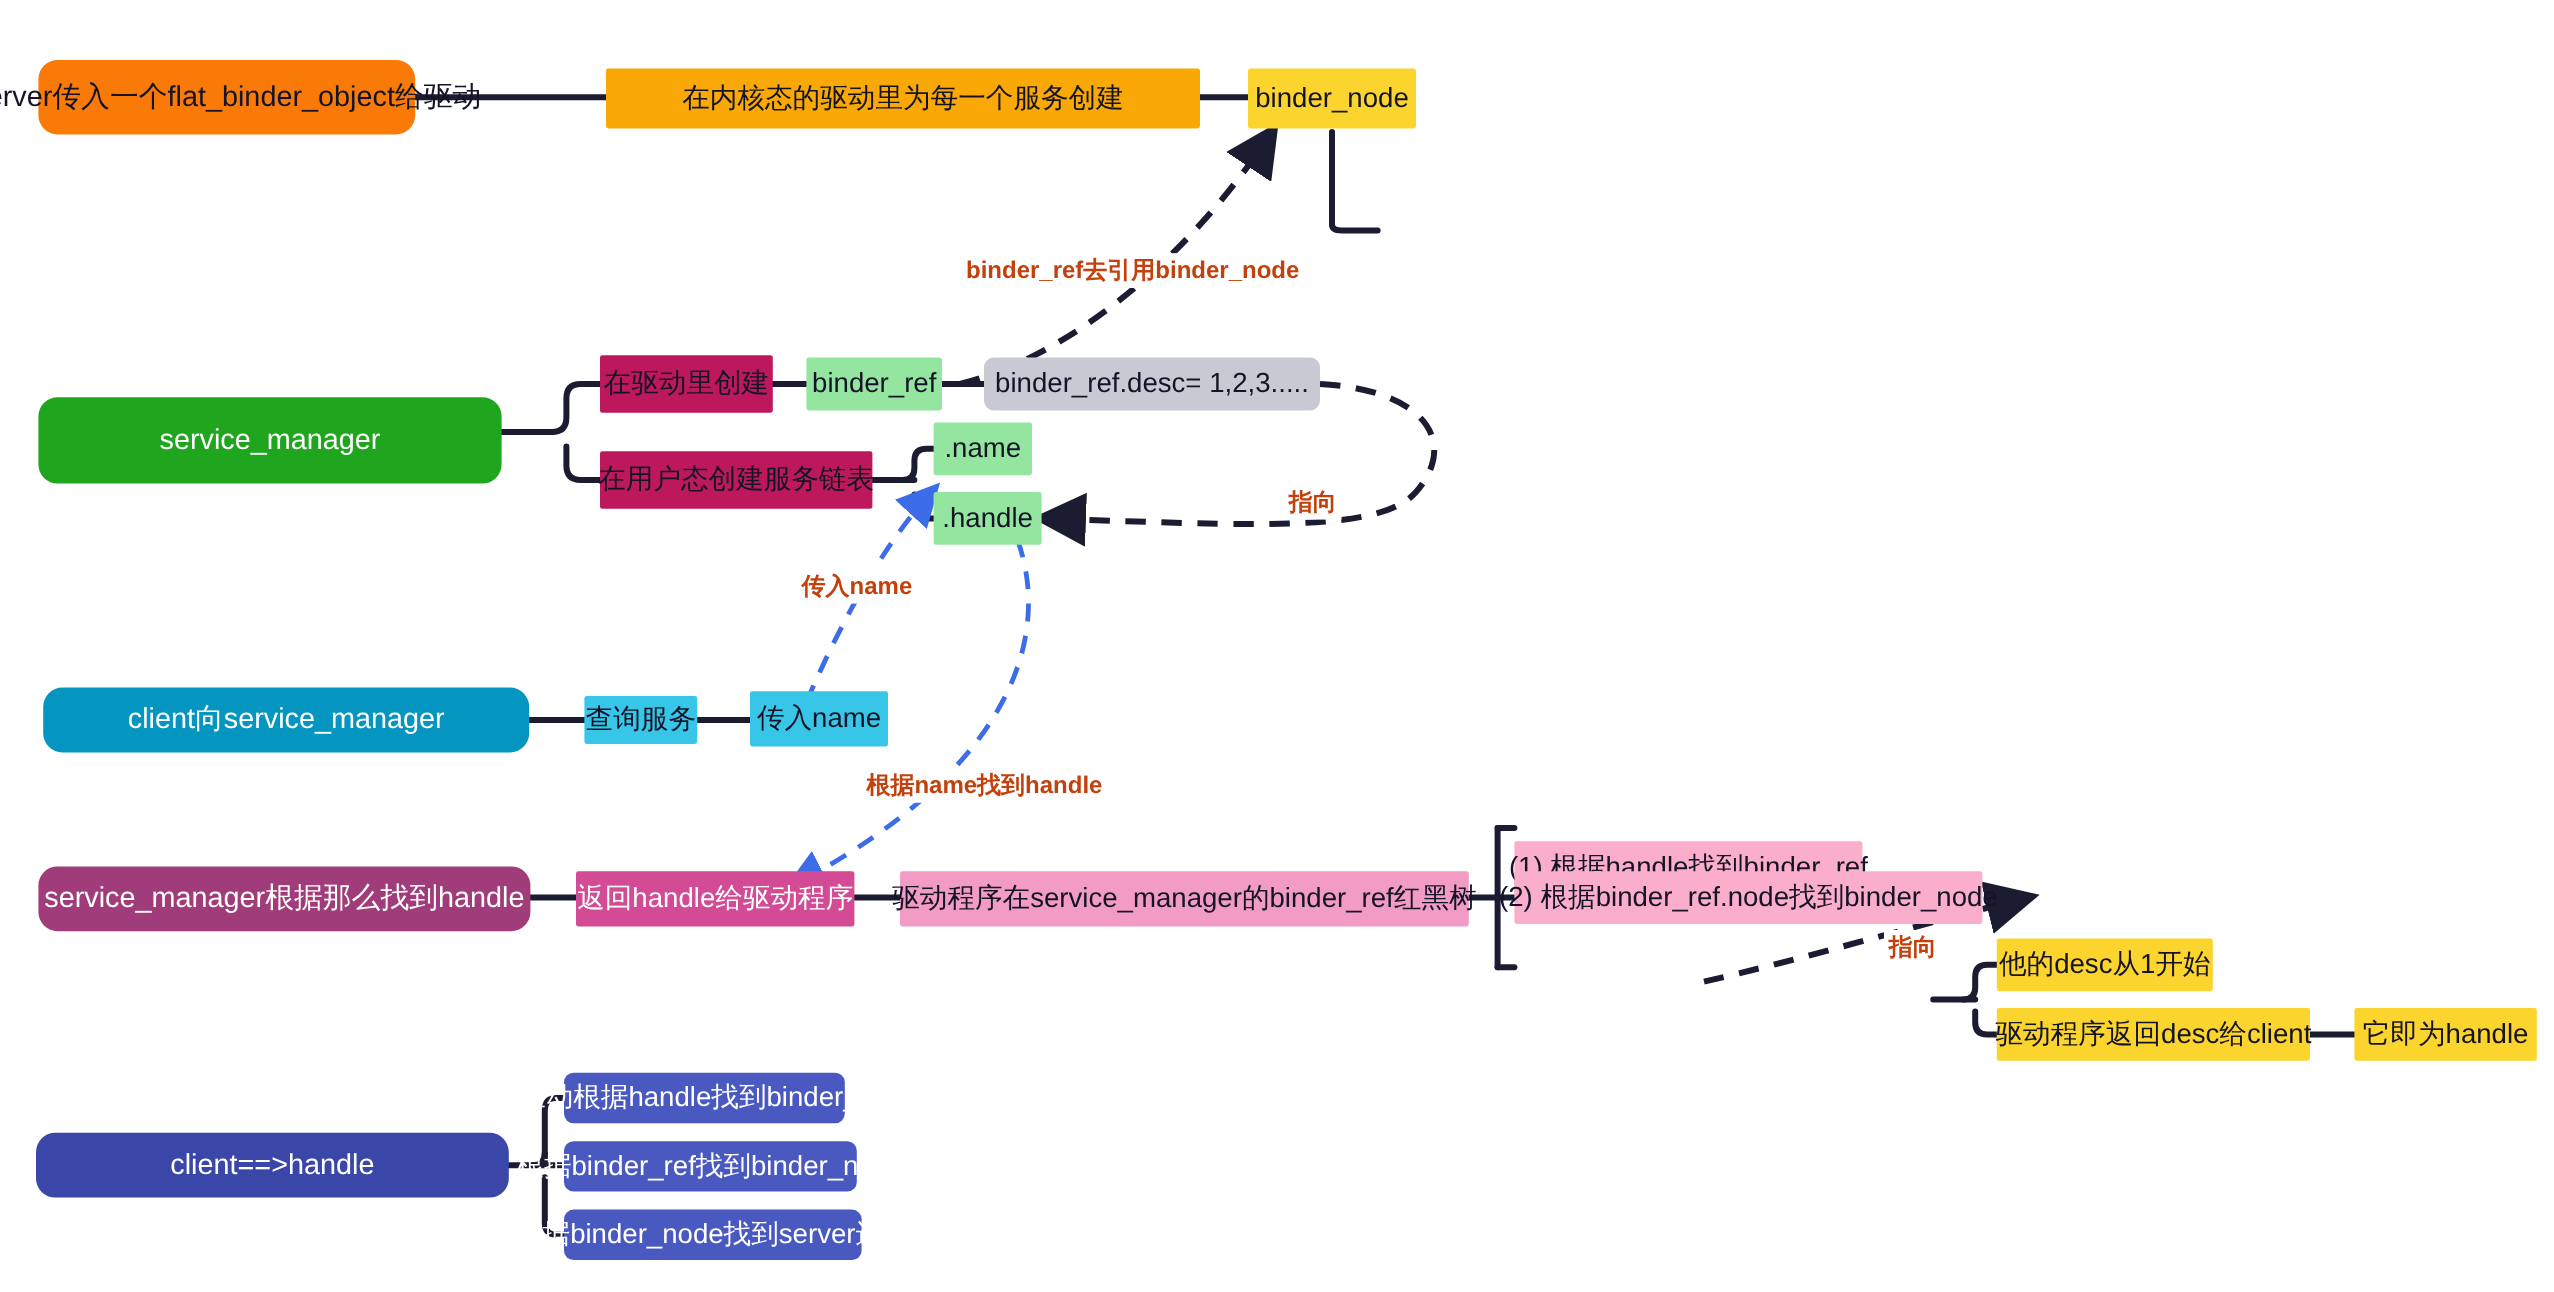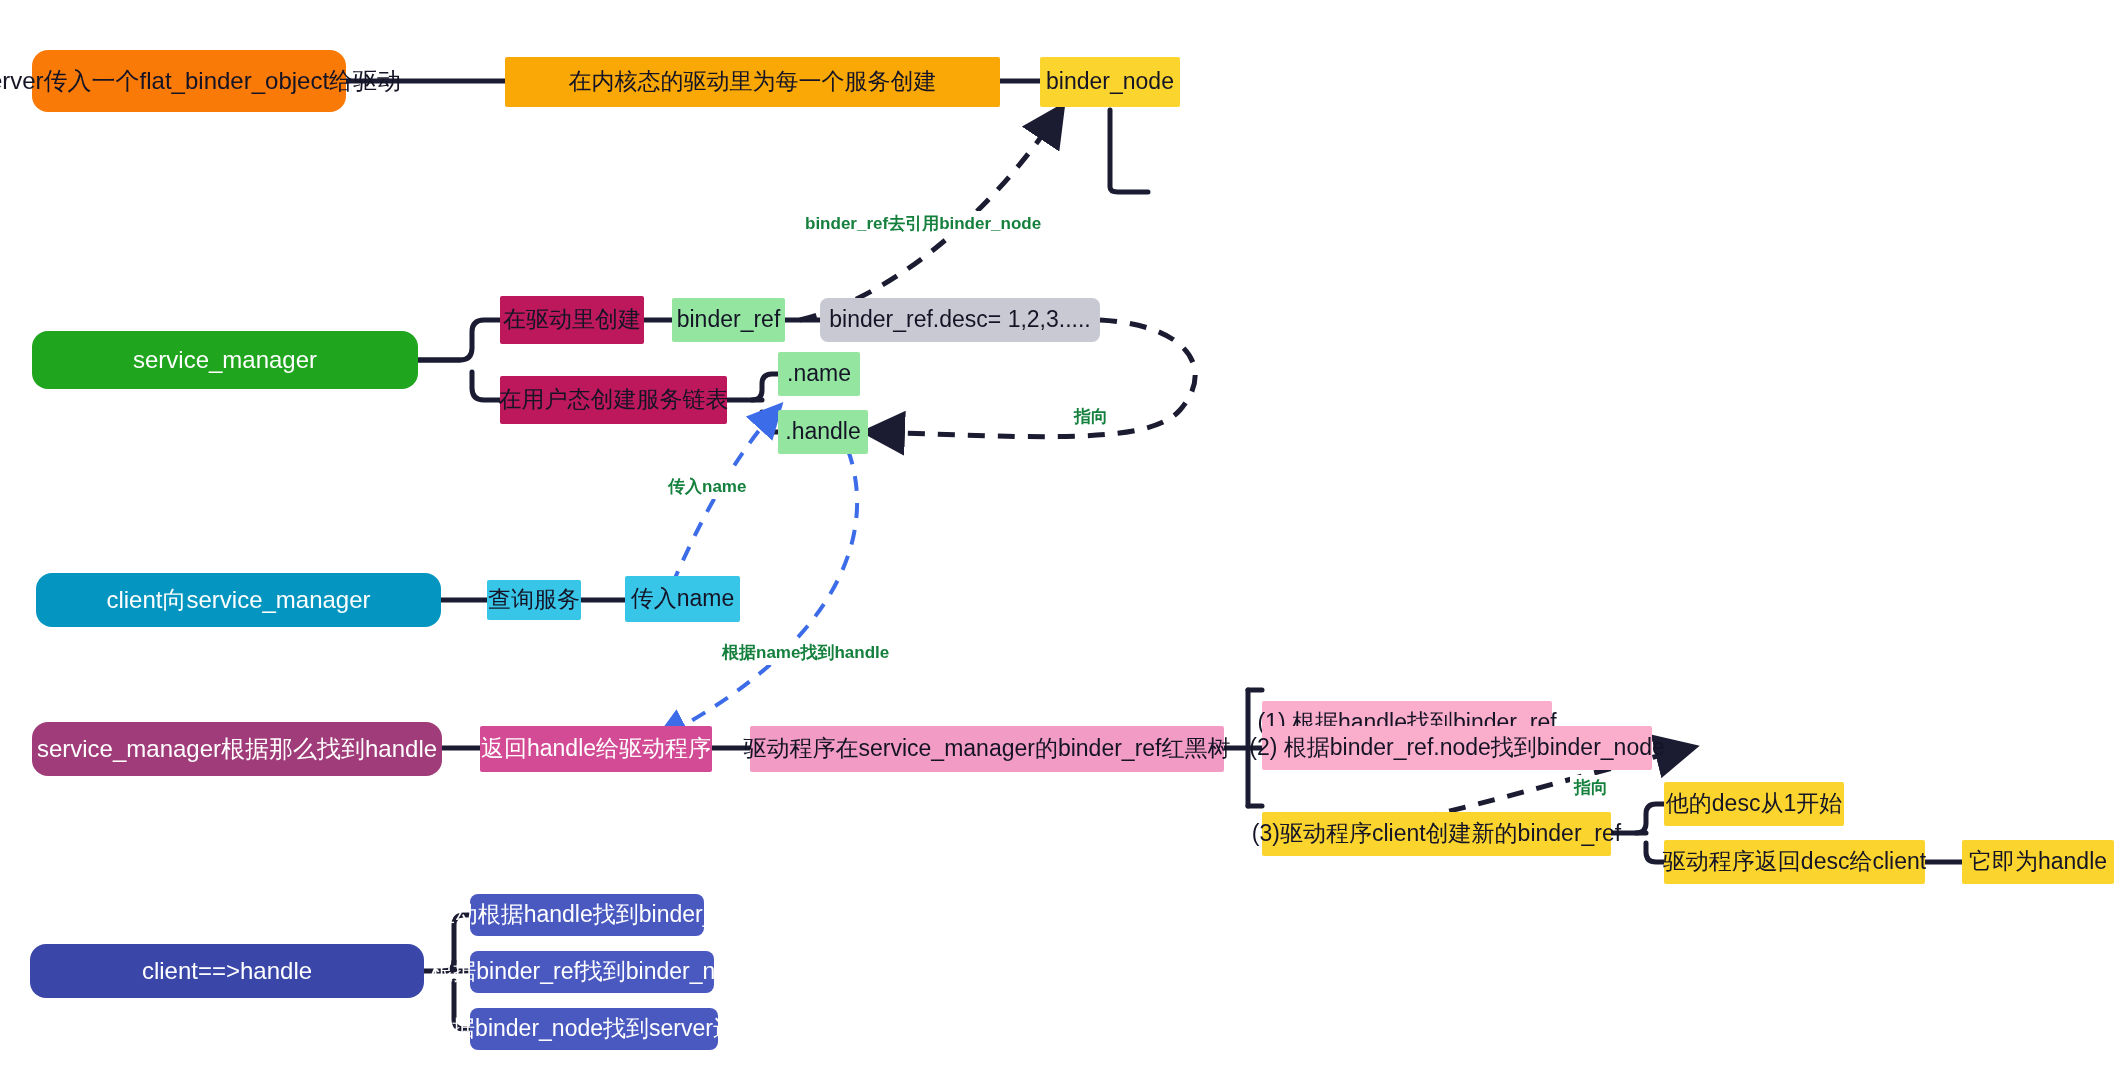--- a/index.html
+++ b/index.html
@@ -30,21 +30,21 @@
   .c-cyan-dark{background:#0496C0;}
   .c-cyan{background:#38C6E8;color:#141426;}
   .c-magenta-dark{background:#A03C79;}
   .c-magenta{background:#D24B94;color:#ffffff;}
   .c-pink{background:#F29CC5;color:#141426;text-align:center;}
   .c-pink-light{background:#FBAECB;color:#141426;}
   .c-indigo{background:#3A47A8;color:#ffffff;}
   .c-indigo-light{background:#4A59C0;color:#ffffff;}
 
   .edge-label{
-    position:absolute;font-size:17px;font-weight:bold;color:#15803d;
+    position:absolute;font-size:20px;font-weight:bold;color:#c2410c;
     white-space:nowrap;background:#ffffff;padding:1px 4px;
   }
 </style>
 </head>
 <body>
 
 <div id="canvas">
 
   <svg class="links" viewBox="0 0 2128 1077" xmlns="http://www.w3.org/2000/svg">
     <defs>
@@ -113,21 +113,21 @@
     <span>在内核态的驱动里为每一个服务创建</span>
   </div>
 
   <div class="node lg c-yellow" style="left:1040px;top:57px;width:140px;height:50px;">
     <span>binder_node</span>
   </div>
 
 
   <div class="edge-label" style="left:801px;top:211px;">binder_ref去引用binder_node</div>
 
-  <div class="node root c-green-dark" style="left:32px;top:331px;width:386px;height:58px;">
+  <div class="node root c-green-dark" style="left:32px;top:331px;width:386px;height:72px;">
     <span>service_manager</span>
   </div>
 
   <div class="node lg c-green" style="left:500px;top:296px;width:144px;height:48px;">
     <span>在驱动里创建</span>
   </div>
 
   <div class="node lg c-green-light" style="left:672px;top:298px;width:113px;height:44px;">
     <span>binder_ref</span>
   </div>
@@ -179,23 +179,20 @@
   </div>
 
   <div class="node lg c-pink-light" style="left:1262px;top:668px;width:290px;height:44px;margin-top:33px;">
     <span>(1) 根据handle找到binder_ref</span>
   </div>
 
   <div class="node lg c-pink-light" style="left:1262px;top:726px;width:390px;height:44px;">
     <span>(2) 根据binder_ref.node找到binder_node</span>
   </div>
 
-  <div class="node lg c-yellow" style="left:1262px;top:812px;width:349px;height:44px;">
-    <span>(3)驱动程序client创建新的binder_ref</span>
-  </div>
 
   <div class="edge-label" style="left:1570px;top:775px;">指向</div>
 
   <div class="node lg c-yellow" style="left:1664px;top:782px;width:180px;height:44px;">
     <span>他的desc从1开始</span>
   </div>
 
   <div class="node lg c-yellow" style="left:1664px;top:840px;width:261px;height:44px;">
     <span>驱动程序返回desc给client</span>
   </div>

